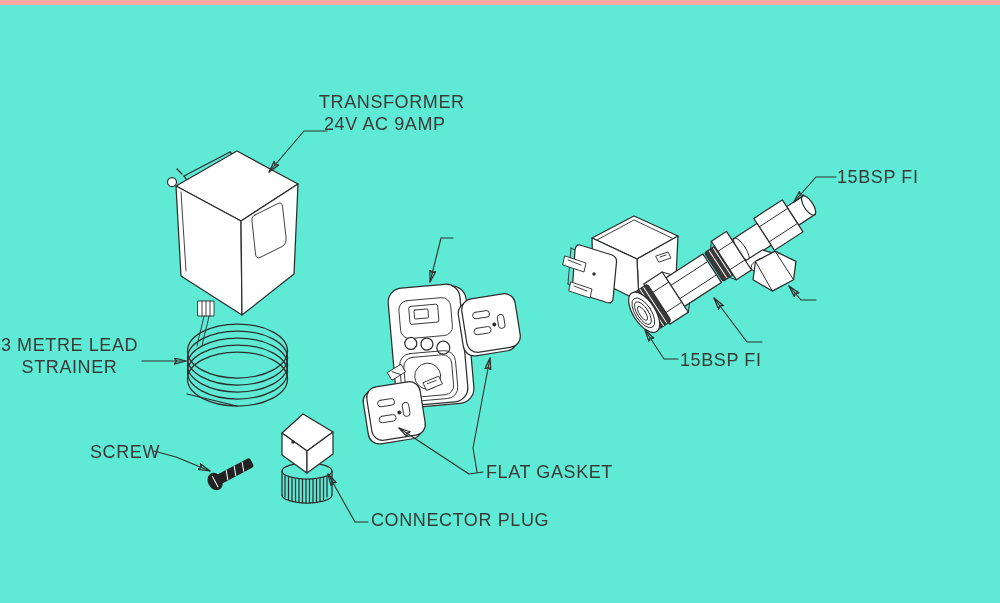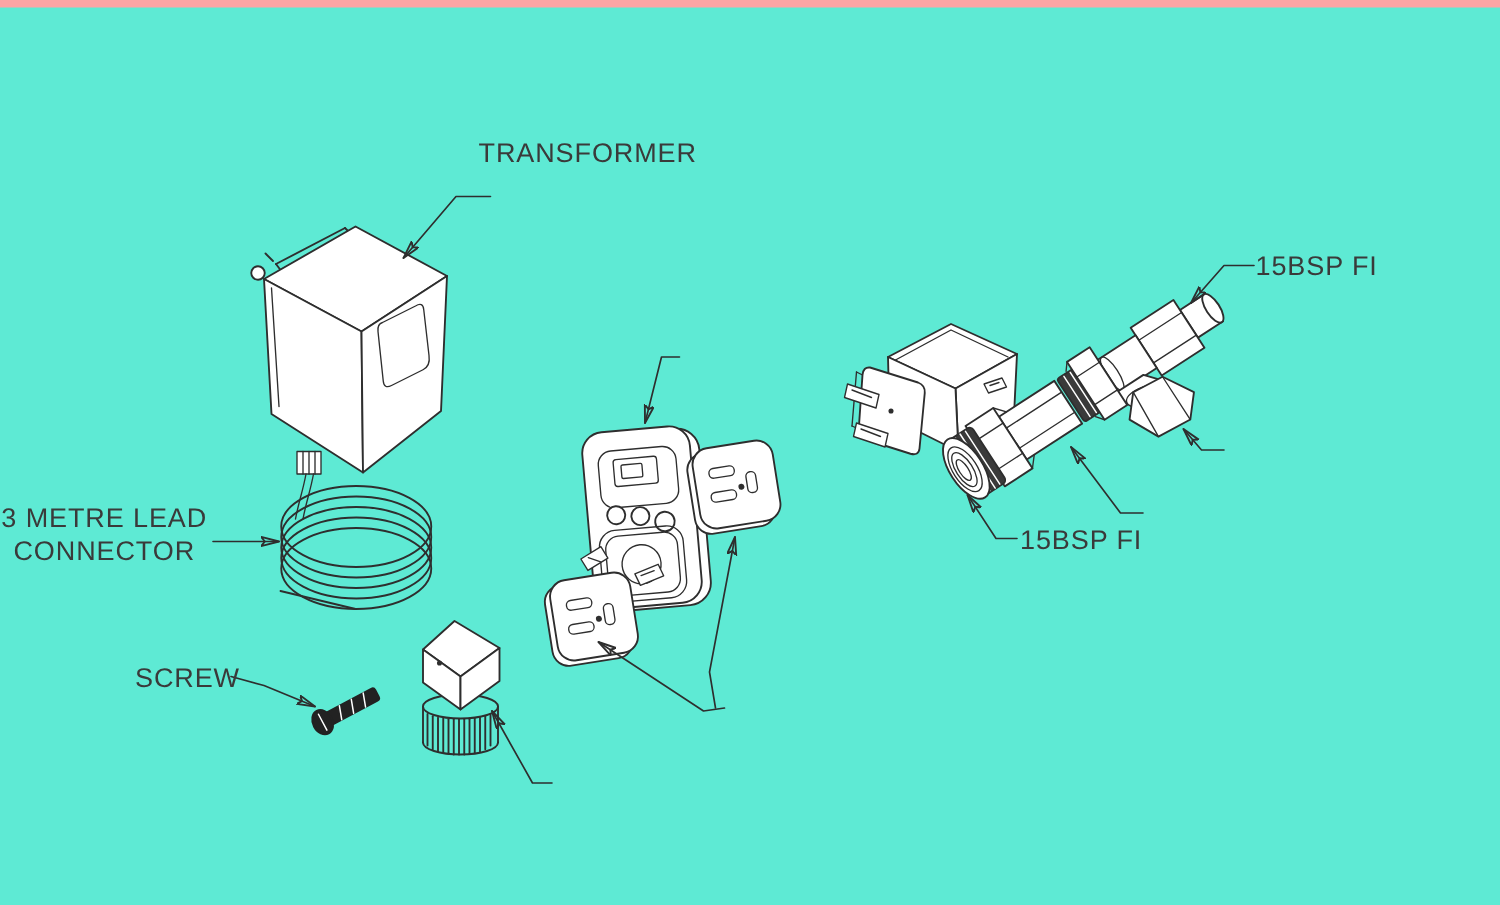--- a/index.html
+++ b/index.html
@@ -215,33 +215,40 @@
     <polyline class="ld" points="142,356 186,356" marker-end="url(#arw)"></polyline>
     <polyline class="ld" points="154,446 176,452 210,466" marker-end="url(#arw)"></polyline>
     <polyline class="ld" points="483,467 469,469 399,423" marker-end="url(#arw)"></polyline>
     <polyline class="ld" points="477,467 473,443 490,353" marker-end="url(#arw)"></polyline>
     <polyline class="ld" points="368,517 355,517 328,469" marker-end="url(#arw)"></polyline>
   </g>
 </svg>
 
 <div class="lbl" style="left:319px;top:86px">
   <span>TRANSFORMER</span>
+  <span class="ind5">24V AC 9AMP</span>
 </div>
 
 
 <div class="lbl right" style="left:0;top:329px;width:139px">
   <span>3 METRE LEAD</span>
-  <span>CONNECTOR</span>
+  <span>STRAINER</span>
 </div>
 
 <div class="lbl" style="left:90px;top:436px">
   <span>SCREW</span>
 </div>
 
-
+<div class="lbl" style="left:486px;top:456px">
+  <span>FLAT GASKET</span>
+</div>
+
+<div class="lbl" style="left:371px;top:504px">
+  <span>CONNECTOR PLUG</span>
+</div>
 
 <div class="lbl" style="left:837px;top:161px">
   <span>15BSP FI</span>
 </div>
 
 
 
 <div class="lbl" style="left:680px;top:344px">
   <span>15BSP FI</span>
 </div>

